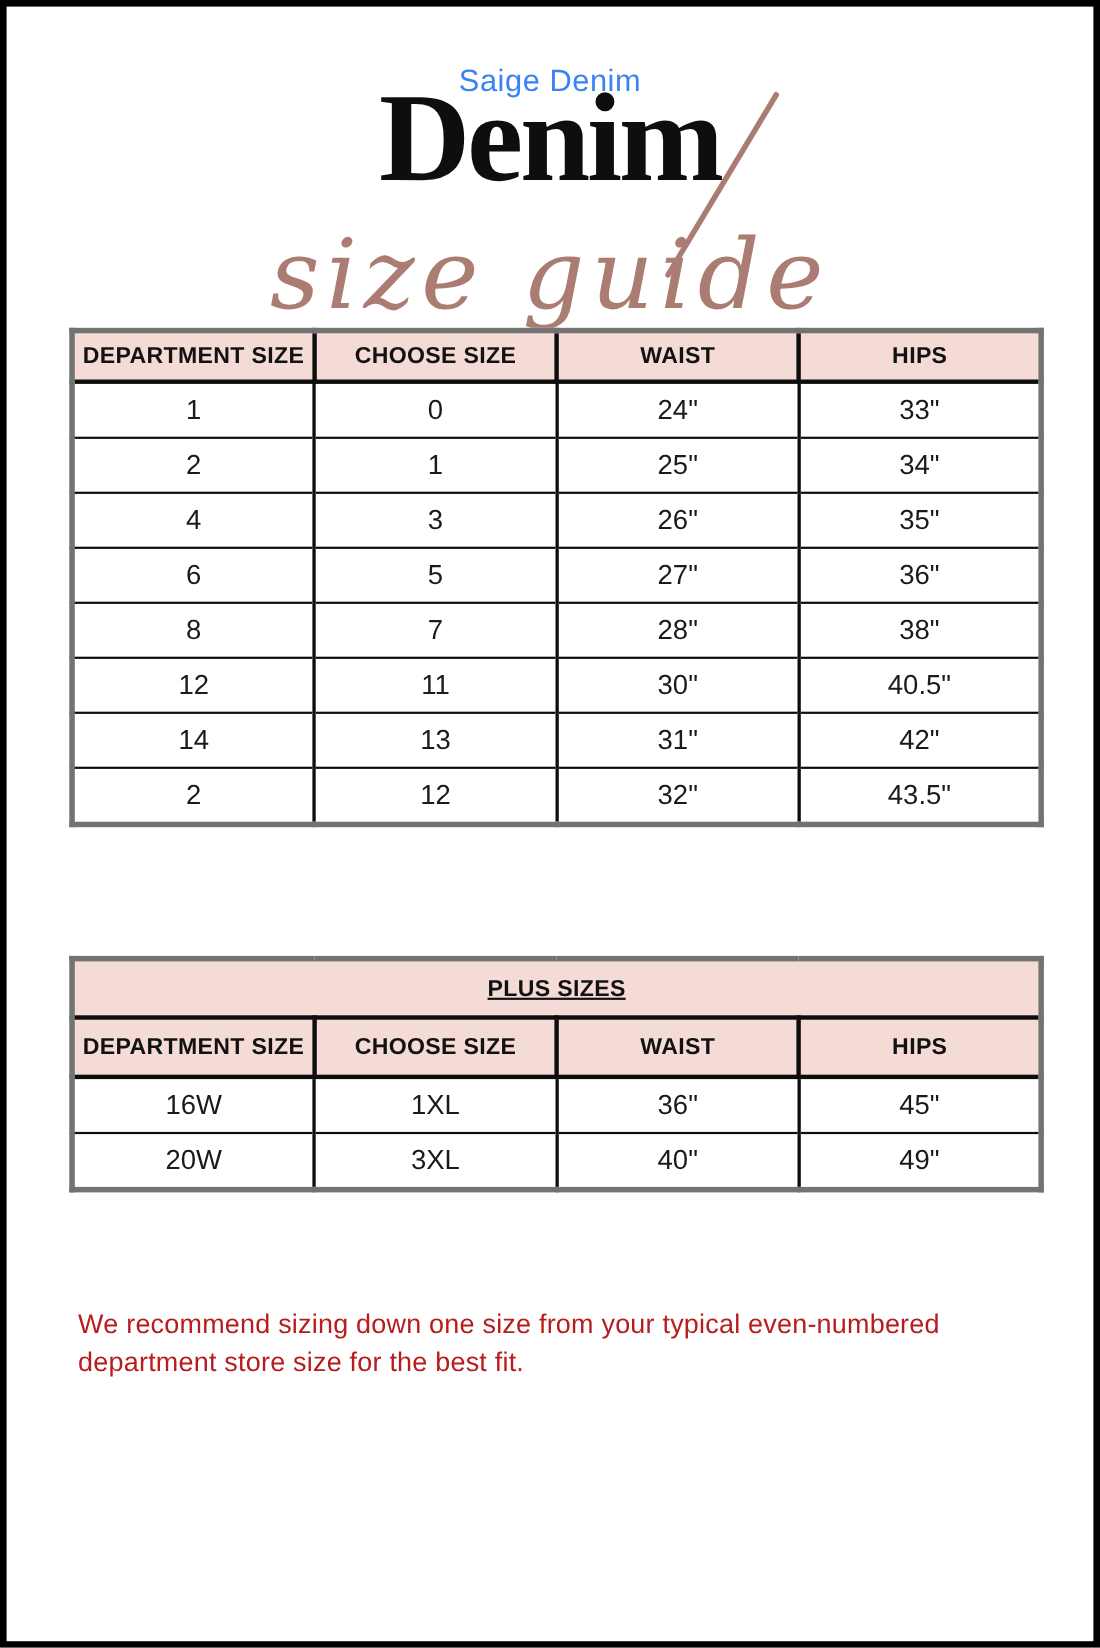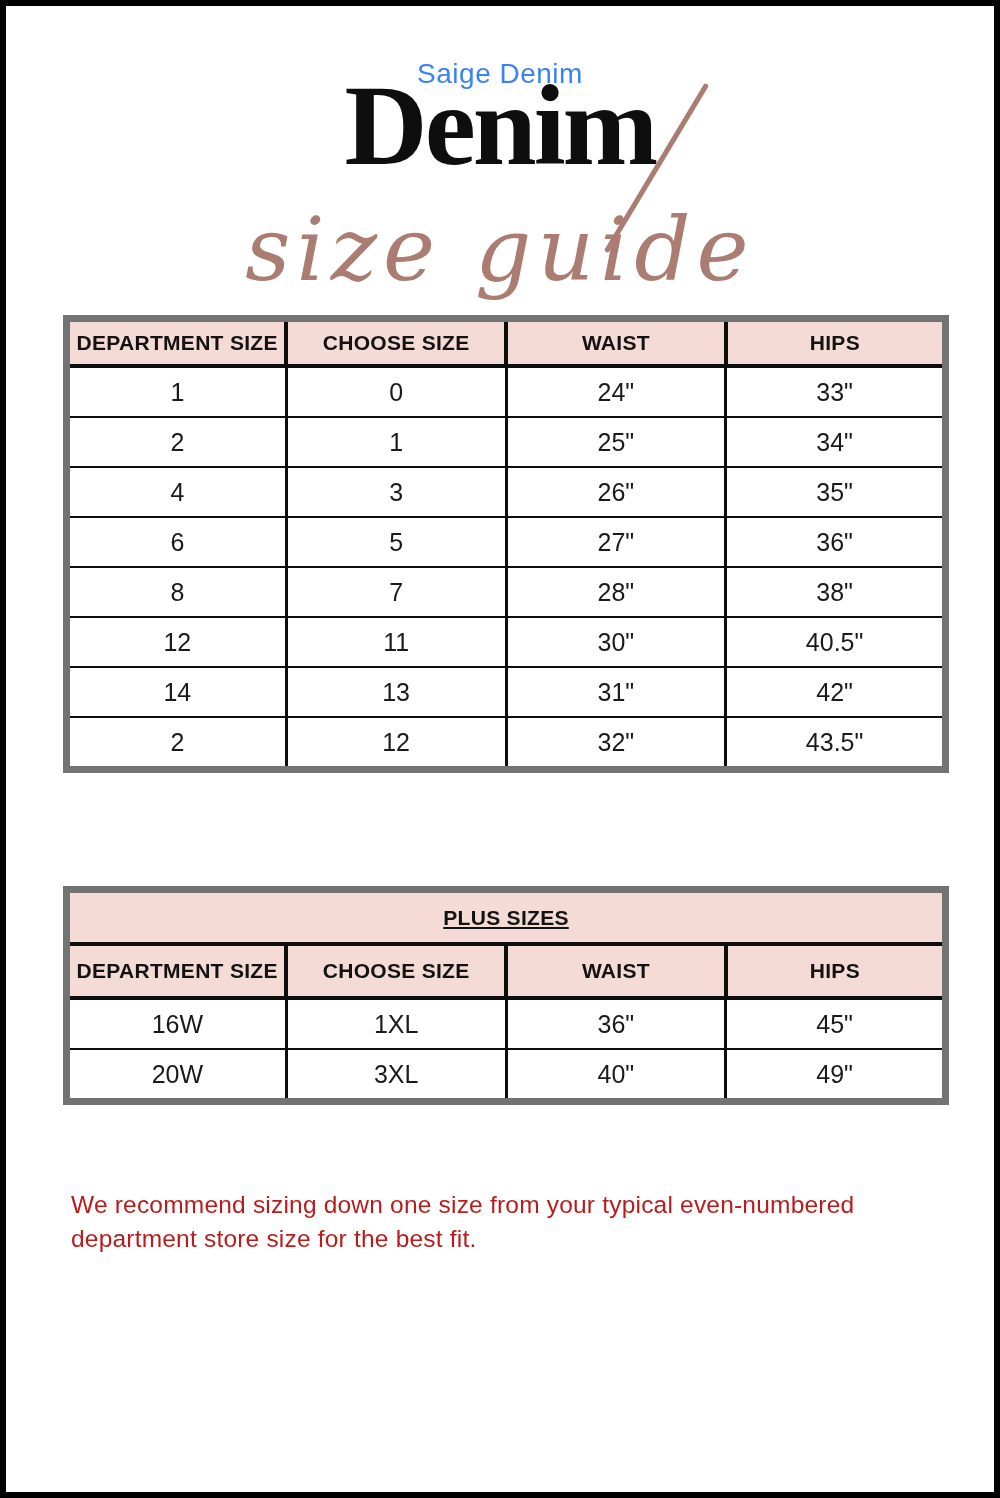--- a/index.html
+++ b/index.html
@@ -95,21 +95,21 @@
   table.size-guide td {
     border: 2px solid #0d0d0d;
     border-left-width: 3px;
     border-right-width: 3px;
     font-size: 25px;
     color: #1a1a1a;
     height: 46px;
     text-align: center;
     background: #ffffff;
   }
-  table.size-guide { border: 7px solid #737373; margin-top: 17px; }
+  table.size-guide { border: 5px solid #737373; }
   th.plus-title {
     font-size: 22px;
     letter-spacing: 0.6px;
     height: 49px;
     text-decoration: underline;
   }
   #plus-table th { height: 50px; }
   #plus-table th.plus-title { height: 49px; }
 
   

